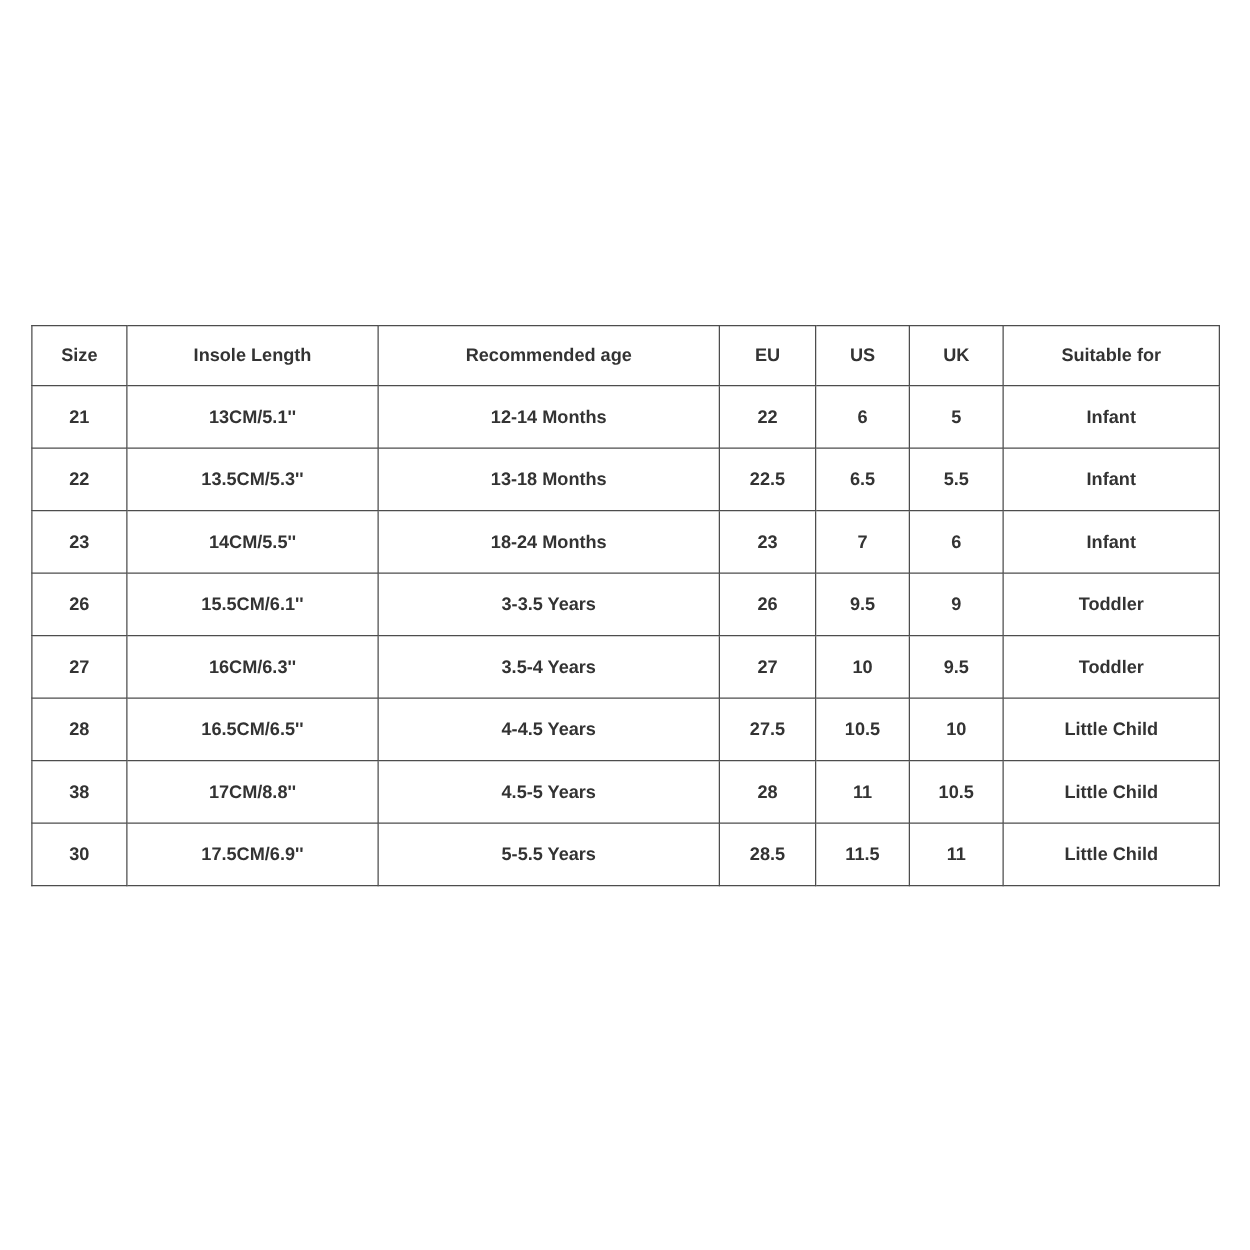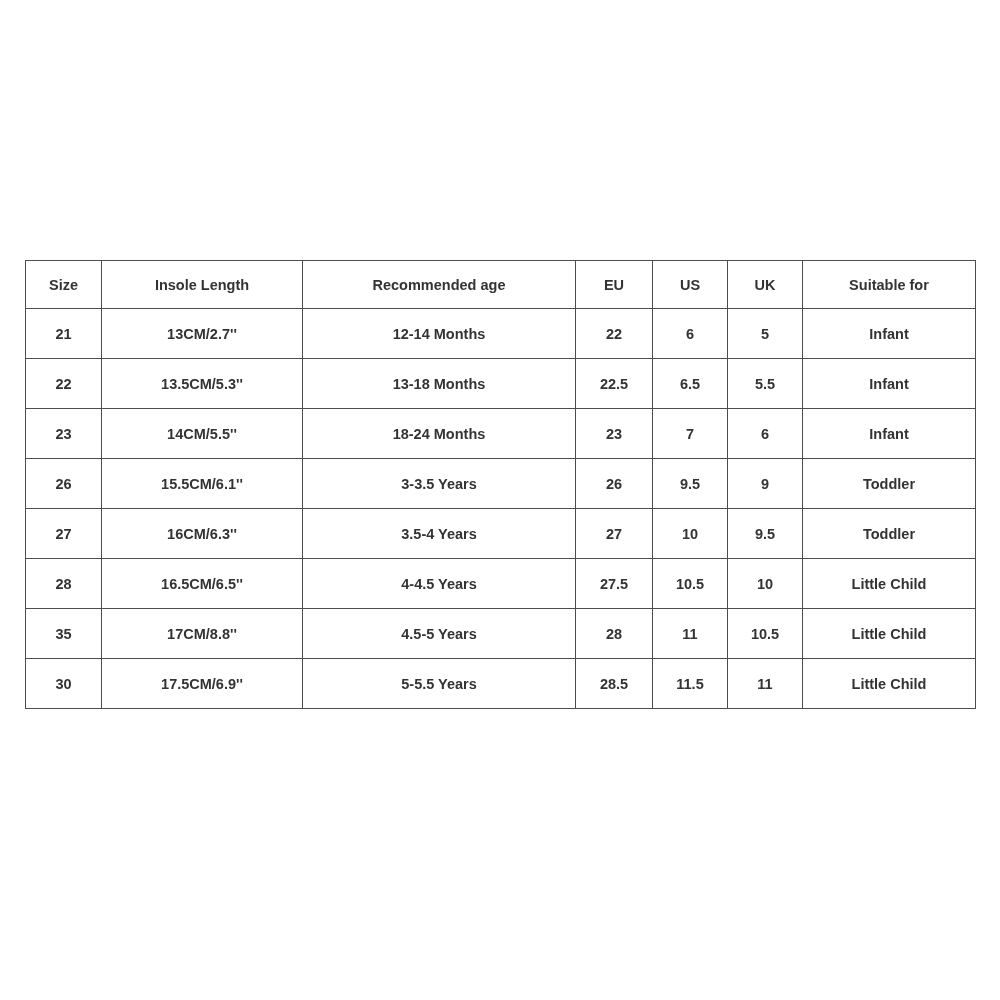--- a/index.html
+++ b/index.html
@@ -68,21 +68,21 @@
         <th>Recommended age</th>
         <th>EU</th>
         <th>US</th>
         <th>UK</th>
         <th>Suitable for</th>
       </tr>
     </thead>
     <tbody>
         <tr>
           <td>21</td>
-          <td>13CM/2.7''</td>
+          <td>13CM/5.1''</td>
           <td>12-14 Months</td>
           <td>22</td>
           <td>6</td>
           <td>5</td>
           <td>Infant</td>
         </tr>
         <tr>
           <td>22</td>
           <td>13.5CM/5.3''</td>
           <td>13-18 Months</td>
@@ -121,21 +121,21 @@
         <tr>
           <td>28</td>
           <td>16.5CM/6.5''</td>
           <td>4-4.5 Years</td>
           <td>27.5</td>
           <td>10.5</td>
           <td>10</td>
           <td>Little Child</td>
         </tr>
         <tr>
-          <td>35</td>
+          <td>38</td>
           <td>17CM/8.8''</td>
           <td>4.5-5 Years</td>
           <td>28</td>
           <td>11</td>
           <td>10.5</td>
           <td>Little Child</td>
         </tr>
         <tr>
           <td>30</td>
           <td>17.5CM/6.9''</td>

